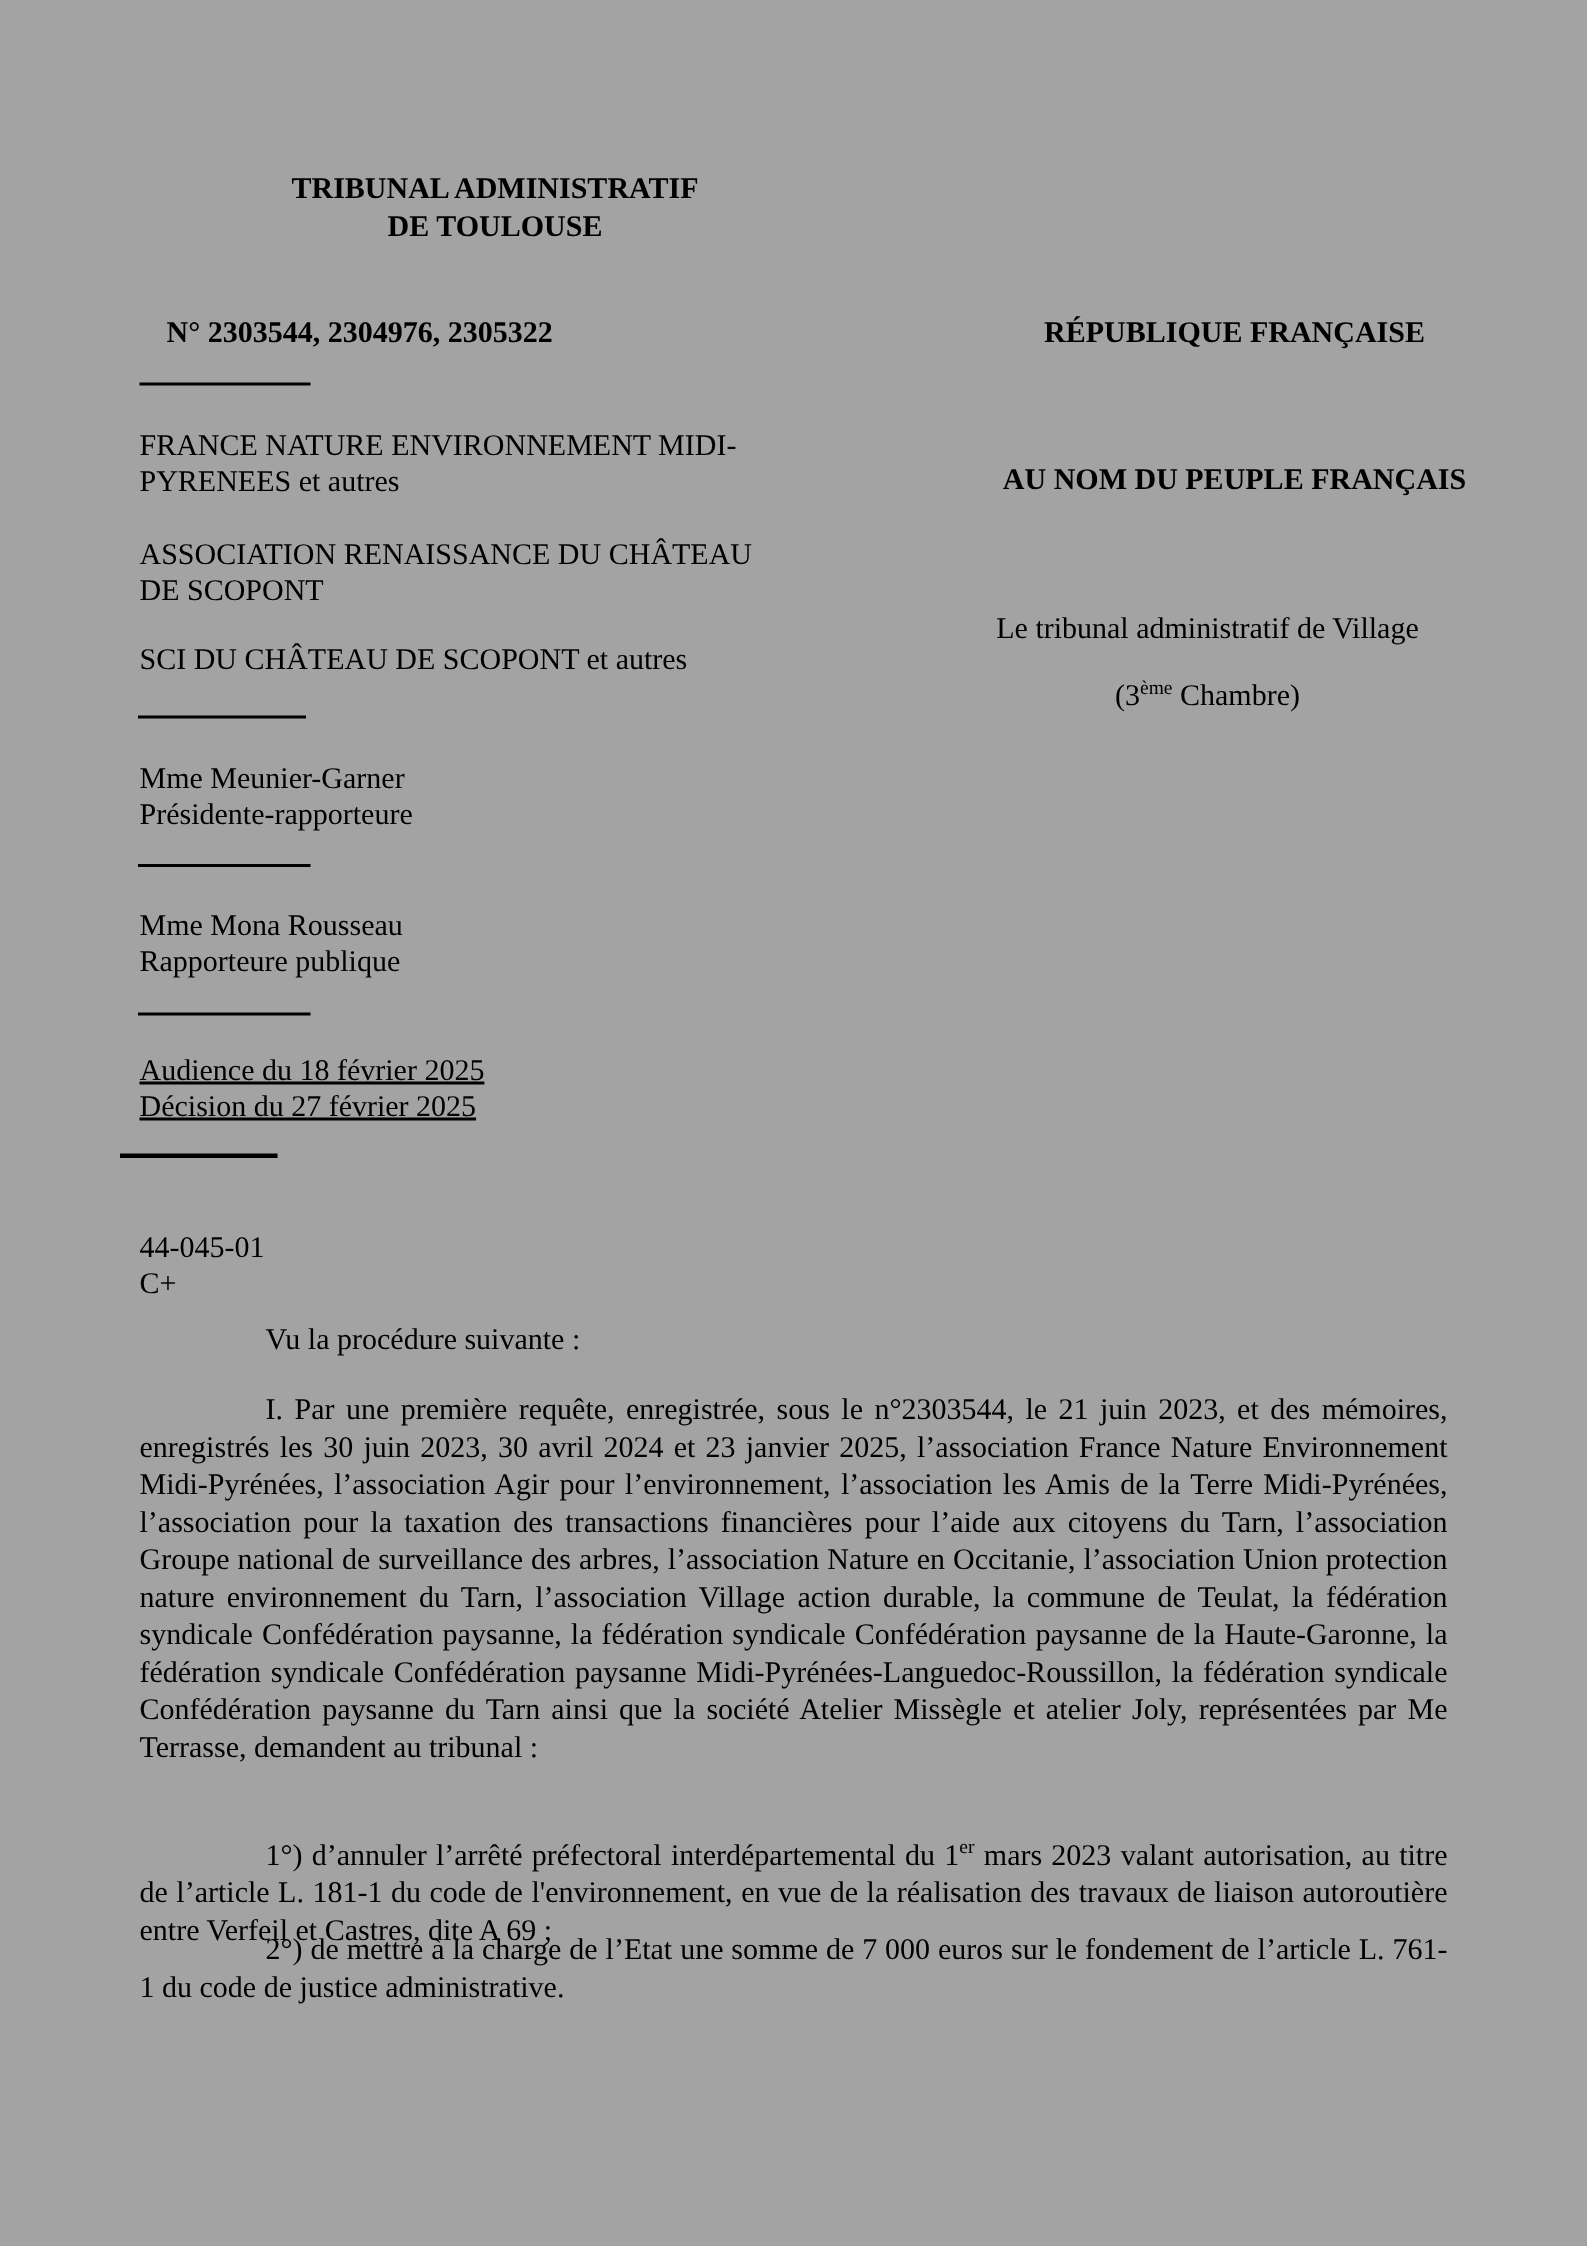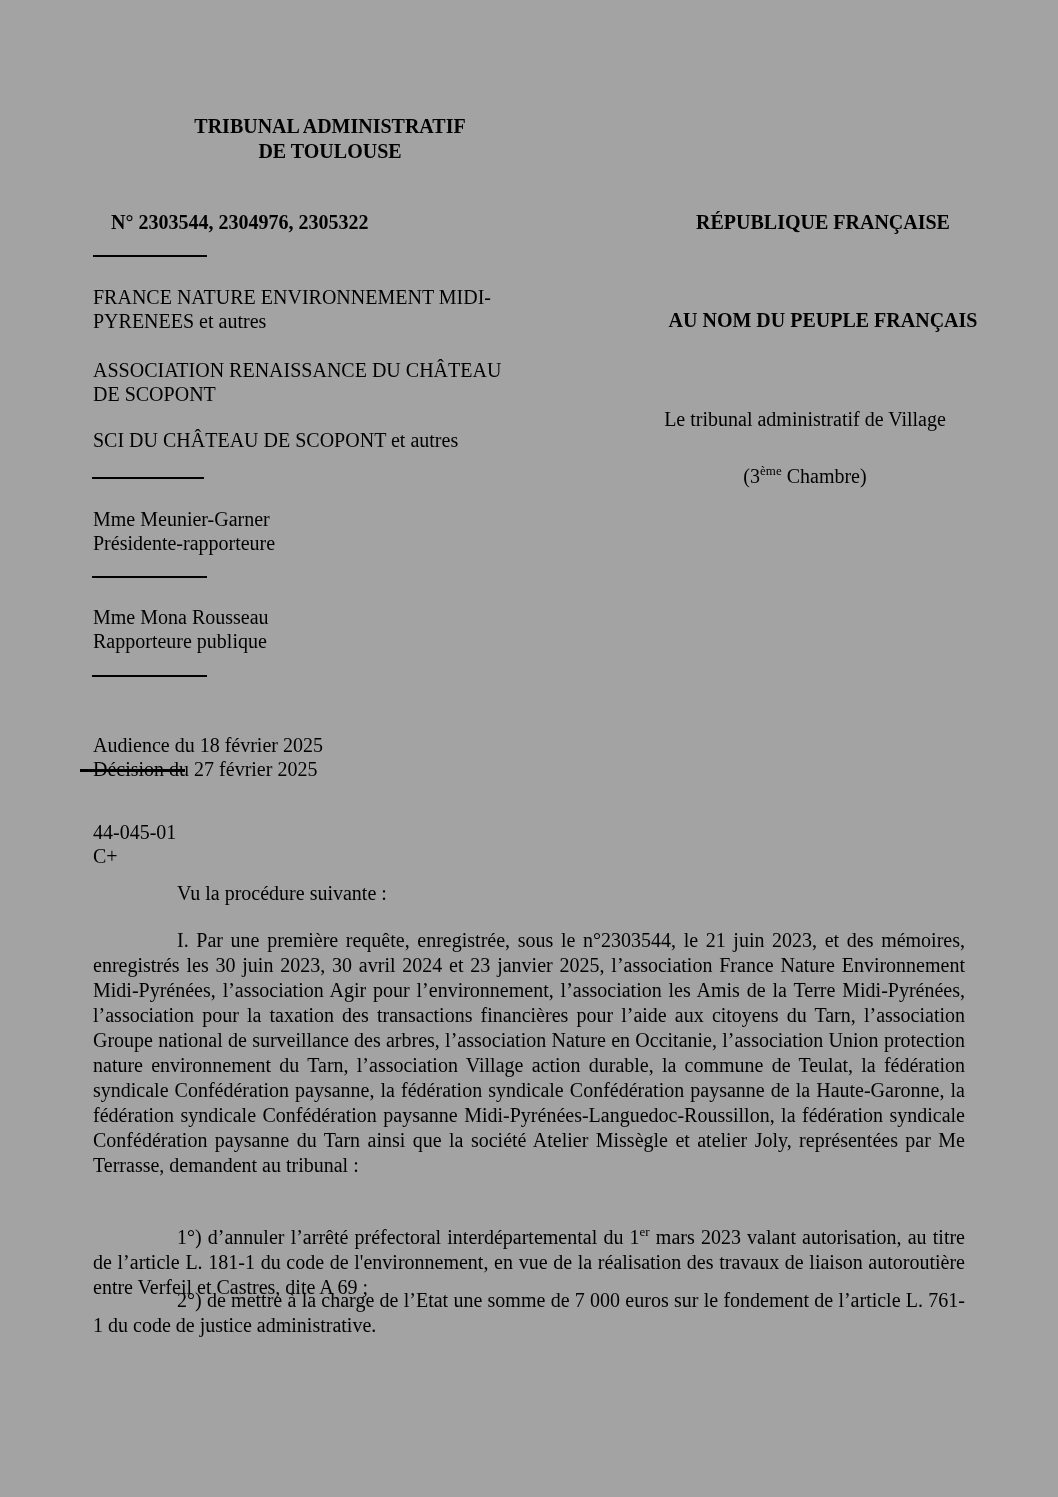--- a/index.html
+++ b/index.html
@@ -61,32 +61,32 @@
   <div class="abs leftcol pre" style="top:507px;">Mme Meunier-Garner
 Présidente-rapporteure</div>
 
   <div class="sep" style="top:576px; left:92px; width:115px;"></div>
 
   <div class="abs leftcol pre" style="top:605px;">Mme Mona Rousseau
 Rapporteure publique</div>
 
   <div class="sep" style="top:675px; left:92px; width:115px;"></div>
 
-  <div class="abs leftcol pre" style="top:733px;">Audience du 18 février 2025
+  <div class="abs leftcol pre" style="top:702px;text-decoration:underline;">Audience du 18 février 2025
 Décision du 27 février 2025</div>
 
   <div class="sep thick" style="top:769px; left:80px; width:105px;"></div>
 
   <div class="abs leftcol pre" style="top:777px;margin-top:43px;">44-045-01
 C+</div>
 
   <div class="abs rightcol bold" style="top:210px;">RÉPUBLIQUE FRANÇAISE</div>
   <div class="abs rightcol bold" style="top:308px;">AU NOM DU PEUPLE FRANÇAIS</div>
   <div class="abs rightcol" style="top:407px;">Le tribunal administratif de Village</div>
-  <div class="abs rightcol" style="top:452px;margin-top:12px;">
+  <div class="abs rightcol" style="top:452px;">
     <span>(3</span><sup>ème</sup><span> Chambre)</span>
   </div>
 
   <div class="abs" style="top:881px; left:177px; line-height:25px;">Vu la procédure suivante :</div>
 
   <p class="abs body-para" style="top:928px;">I. Par une première requête, enregistrée, sous le n°2303544, le 21 juin 2023, et des mémoires, enregistrés les 30 juin 2023, 30 avril 2024 et 23 janvier 2025, l’association France Nature Environnement Midi-Pyrénées, l’association Agir pour l’environnement, l’association les Amis de la Terre Midi-Pyrénées, l’association pour la taxation des transactions financières pour l’aide aux citoyens du Tarn, l’association Groupe national de surveillance des arbres, l’association Nature en Occitanie, l’association Union protection nature environnement du Tarn, l’association Village action durable, la commune de Teulat, la fédération syndicale Confédération paysanne, la fédération syndicale Confédération paysanne de la Haute-Garonne, la fédération syndicale Confédération paysanne Midi-Pyrénées-Languedoc-Roussillon, la fédération syndicale Confédération paysanne du Tarn ainsi que la société Atelier Missègle et atelier Joly, représentées par Me Terrasse,  demandent au tribunal :</p>
 
   <p class="abs body-para" style="top:1225px;">
     <span>1°) d’annuler l’arrêté préfectoral interdépartemental du 1</span><sup>er</sup><span> mars 2023 valant autorisation, au titre de l’article L. 181-1 du code de l'environnement, en vue de la réalisation des travaux de liaison autoroutière entre Verfeil et Castres, dite A 69 ;</span>
   </p>

